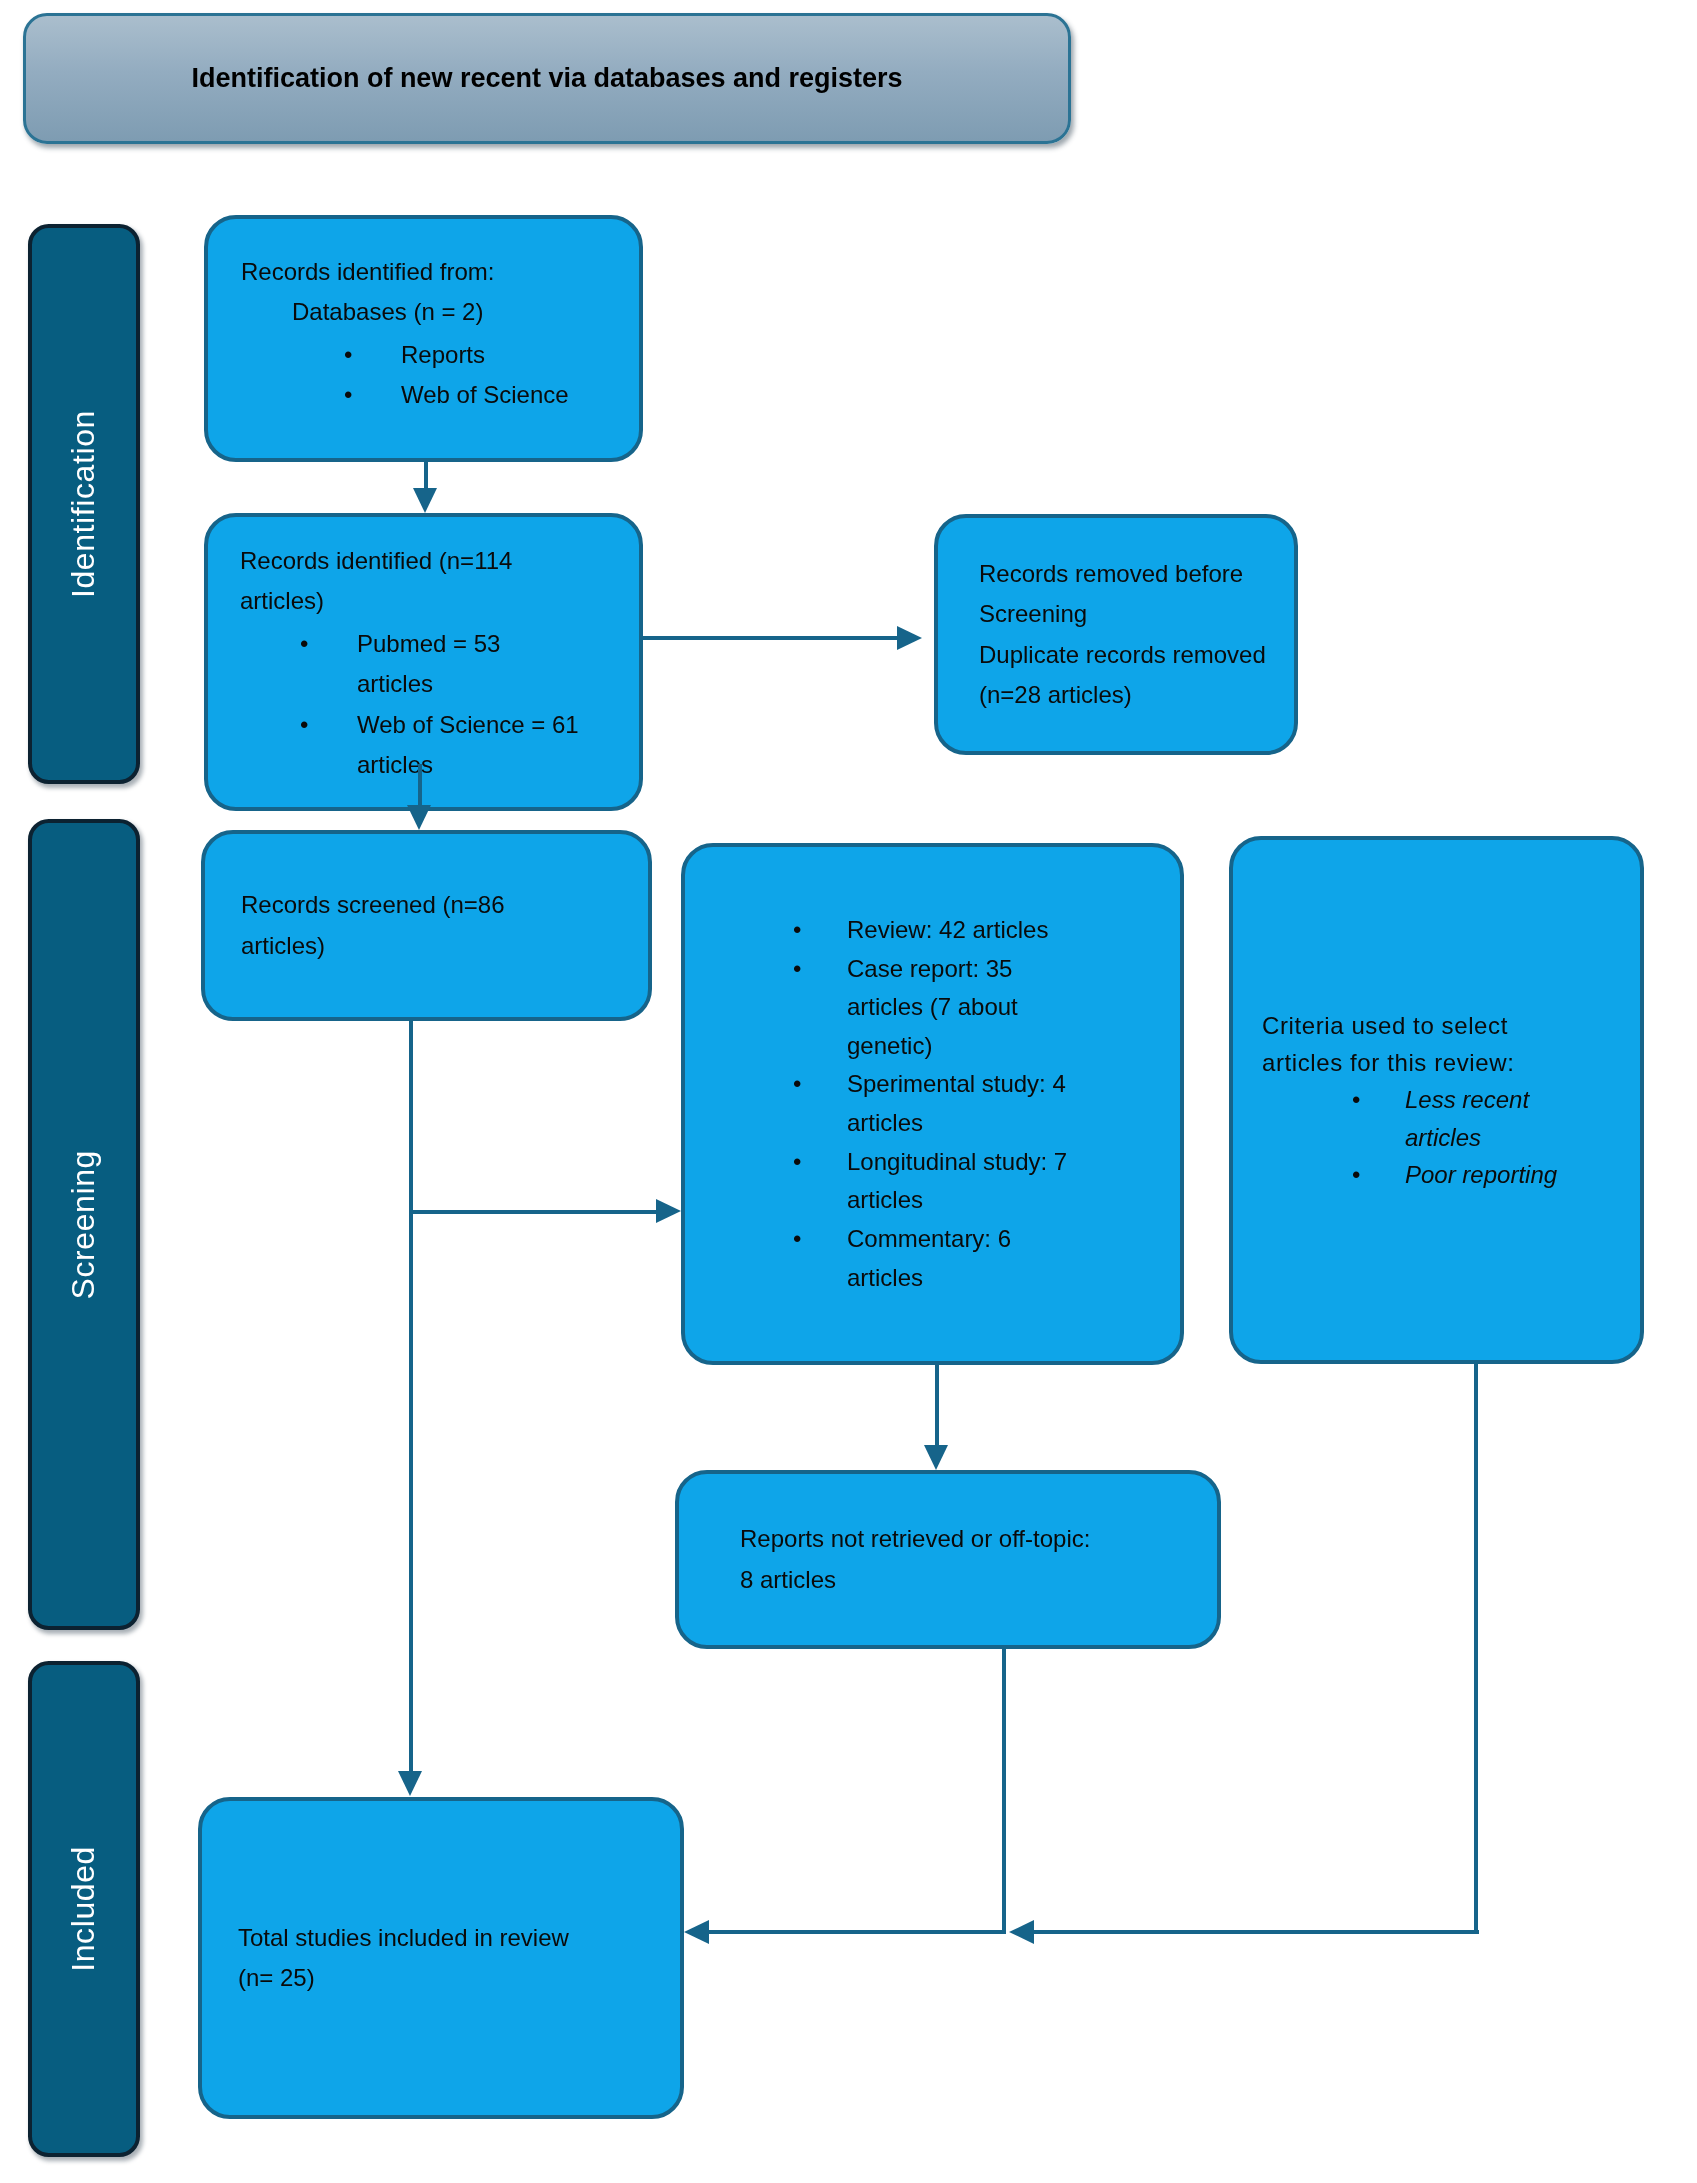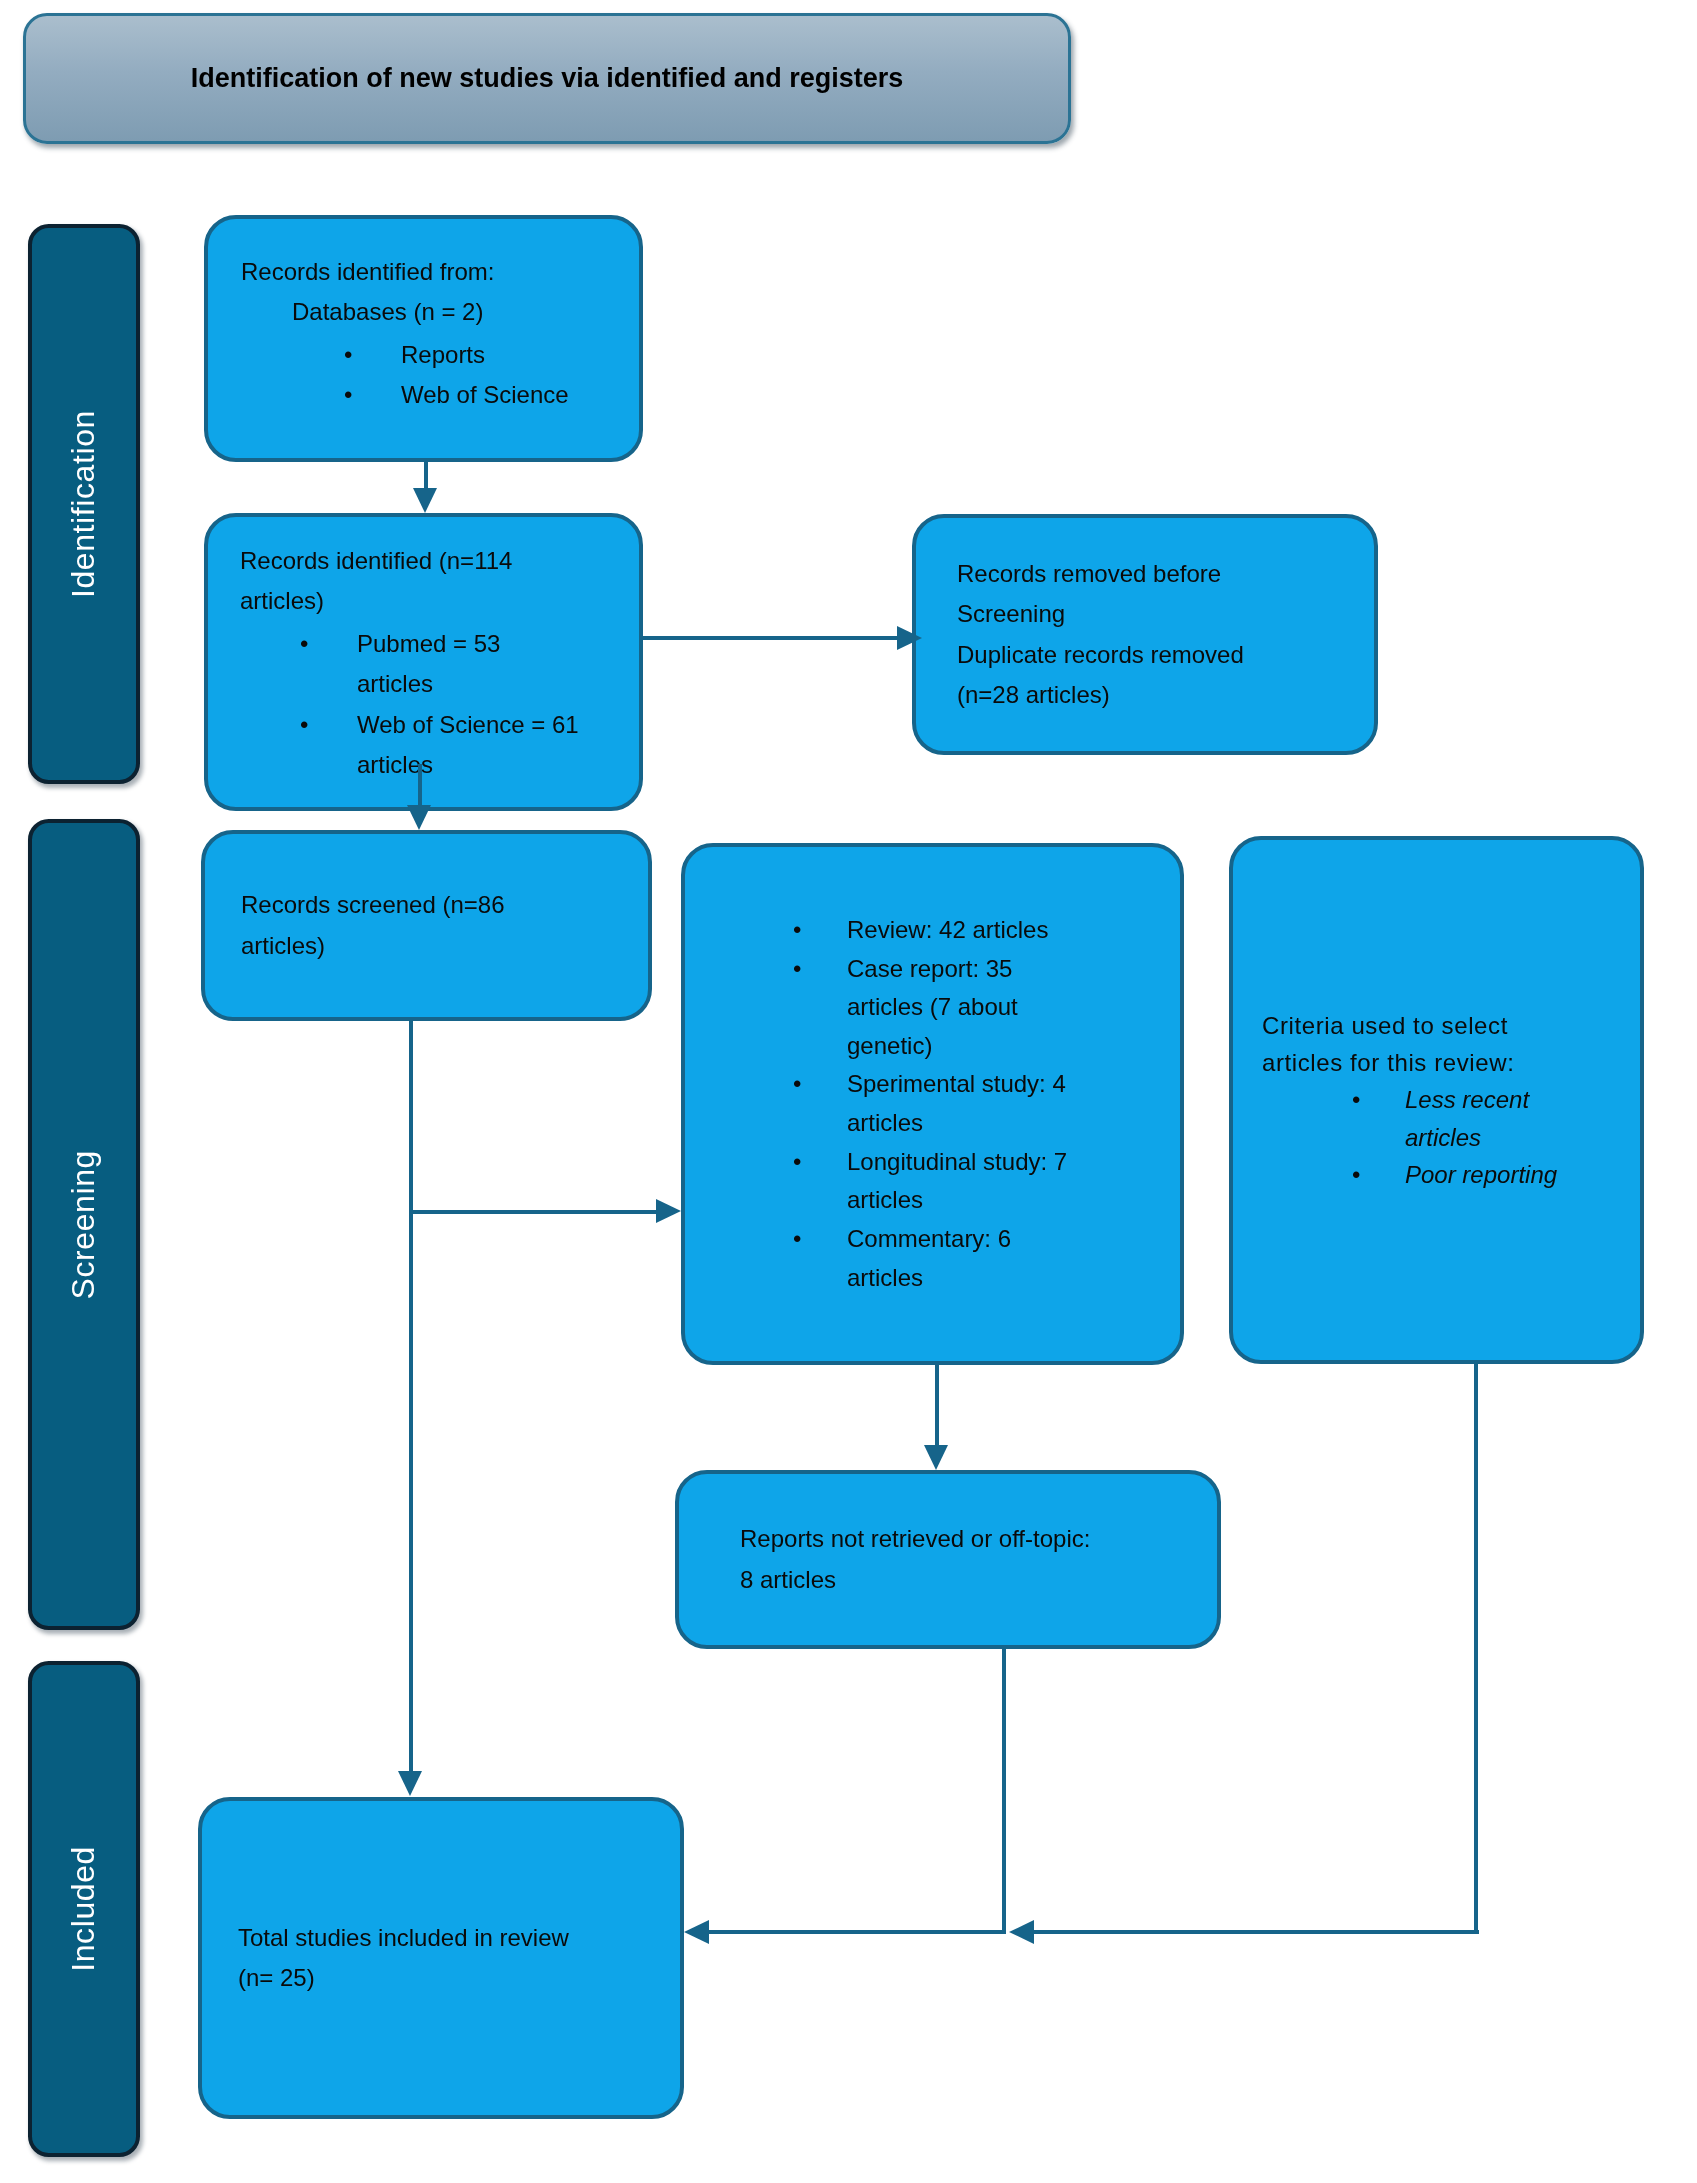--- a/index.html
+++ b/index.html
@@ -46,21 +46,21 @@
     position:absolute;background:#0ea5e9;
     border:4px solid var(--line);border-radius:32px;
     box-sizing:border-box;font-size:24px;line-height:1.68;
   }
   .vcenter{display:flex;flex-direction:column;justify-content:center;}
   .pre{white-space:pre-line;}
 
   #box-a{left:204px;top:215px;width:439px;height:247px;padding:33px 17px 0 33px;}
   #box-a .l2{padding-left:51px;}
   #box-b{left:204px;top:513px;width:439px;height:298px;padding:24px 11.5px 0 32px;}
-  #box-g{left:912px;top:514px;width:466px;height:241px;padding-left:41px;padding-right:17px;}
+  #box-g{left:934px;top:514px;width:364px;height:241px;padding-left:41px;padding-right:17px;}
   #box-c{left:201px;top:830px;width:451px;height:191px;padding-left:36px;padding-right:17px;}
   #box-d{left:681px;top:843px;width:503px;height:522px;line-height:1.61;}
   #box-h{left:1229px;top:836px;width:415px;height:528px;line-height:1.55;}
   #box-h .hhead{padding-left:29px;width:310px;letter-spacing:0.6px;}
   #box-e{left:675px;top:1470px;width:546px;height:179px;padding-left:61px;padding-right:17px;}
   #box-f{left:198px;top:1797px;width:486px;height:322px;padding-left:36px;padding-right:33px;}
 
   
   ul.blist{list-style:none;margin:0;padding:0;}
   ul.blist li{display:flex;align-items:flex-start;}
@@ -82,21 +82,21 @@
   .head.down{border-left:12.6px solid transparent;border-right:12.6px solid transparent;border-top:25px solid var(--line);}
   .head.right{border-top:12.6px solid transparent;border-bottom:12.6px solid transparent;border-left:25px solid var(--line);}
   .head.left{border-top:12.6px solid transparent;border-bottom:12.6px solid transparent;border-right:25px solid var(--line);}
 </style>
 </head>
 <body>
 
 <div class="canvas">
 
   <div class="header">
-    <span class="title">Identification of new studies via identified and registers</span>
+    <span class="title">Identification of new recent via databases and registers</span>
   </div>
 
   <div class="stage" id="stage-identification">
     <span class="stage-label">Identification</span>
   </div>
   <div class="stage" id="stage-screening">
     <span class="stage-label">Screening</span>
   </div>
   <div class="stage" id="stage-included">
     <span class="stage-label">Included</span>

